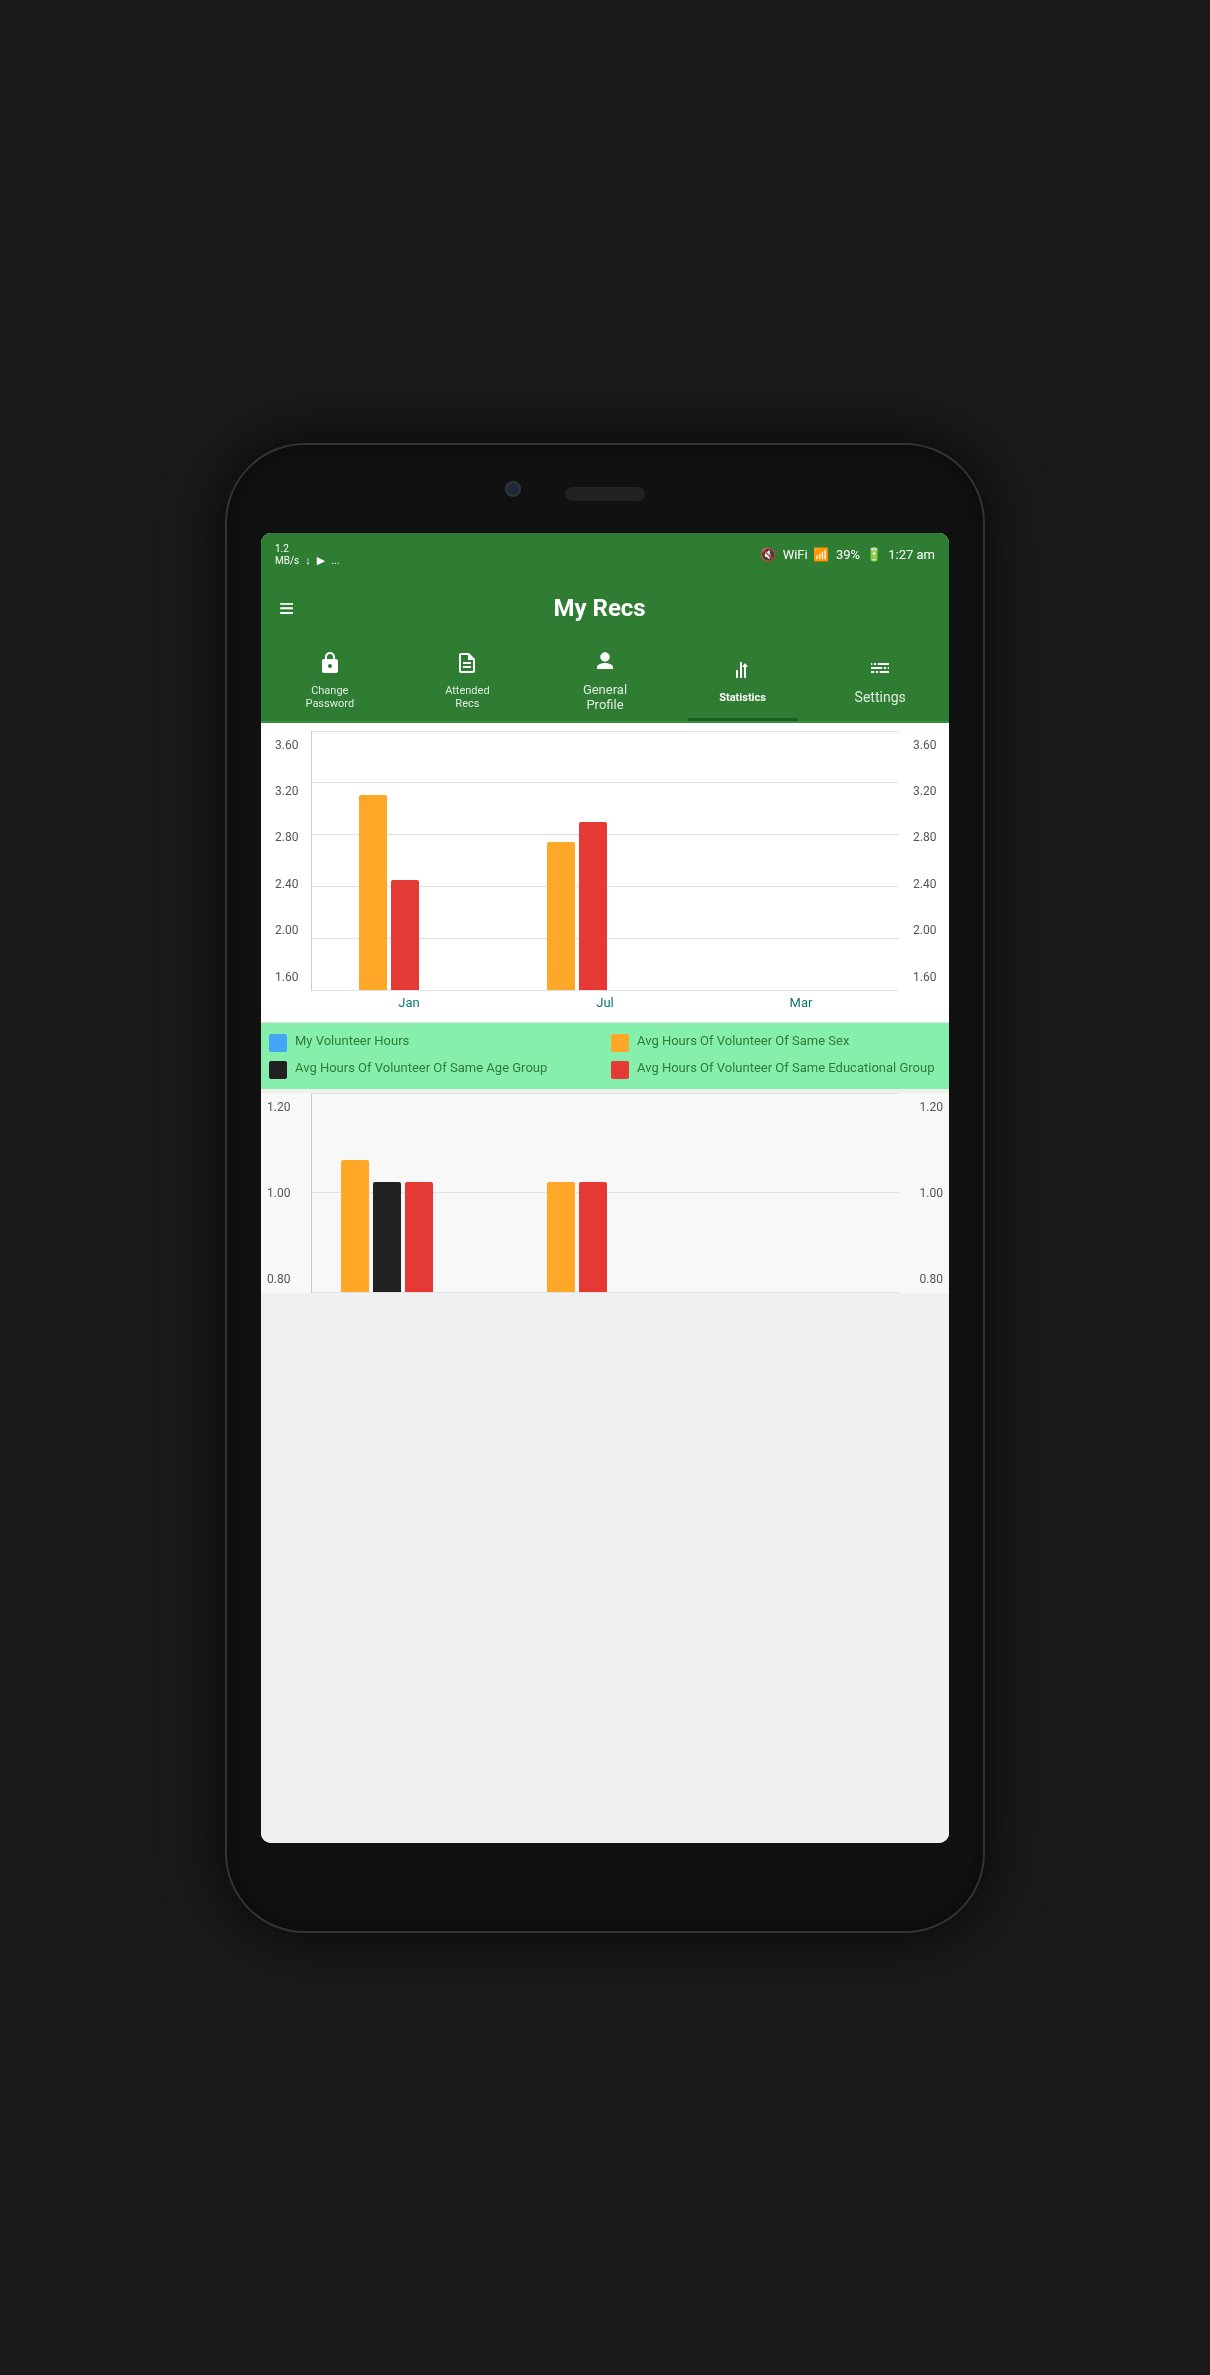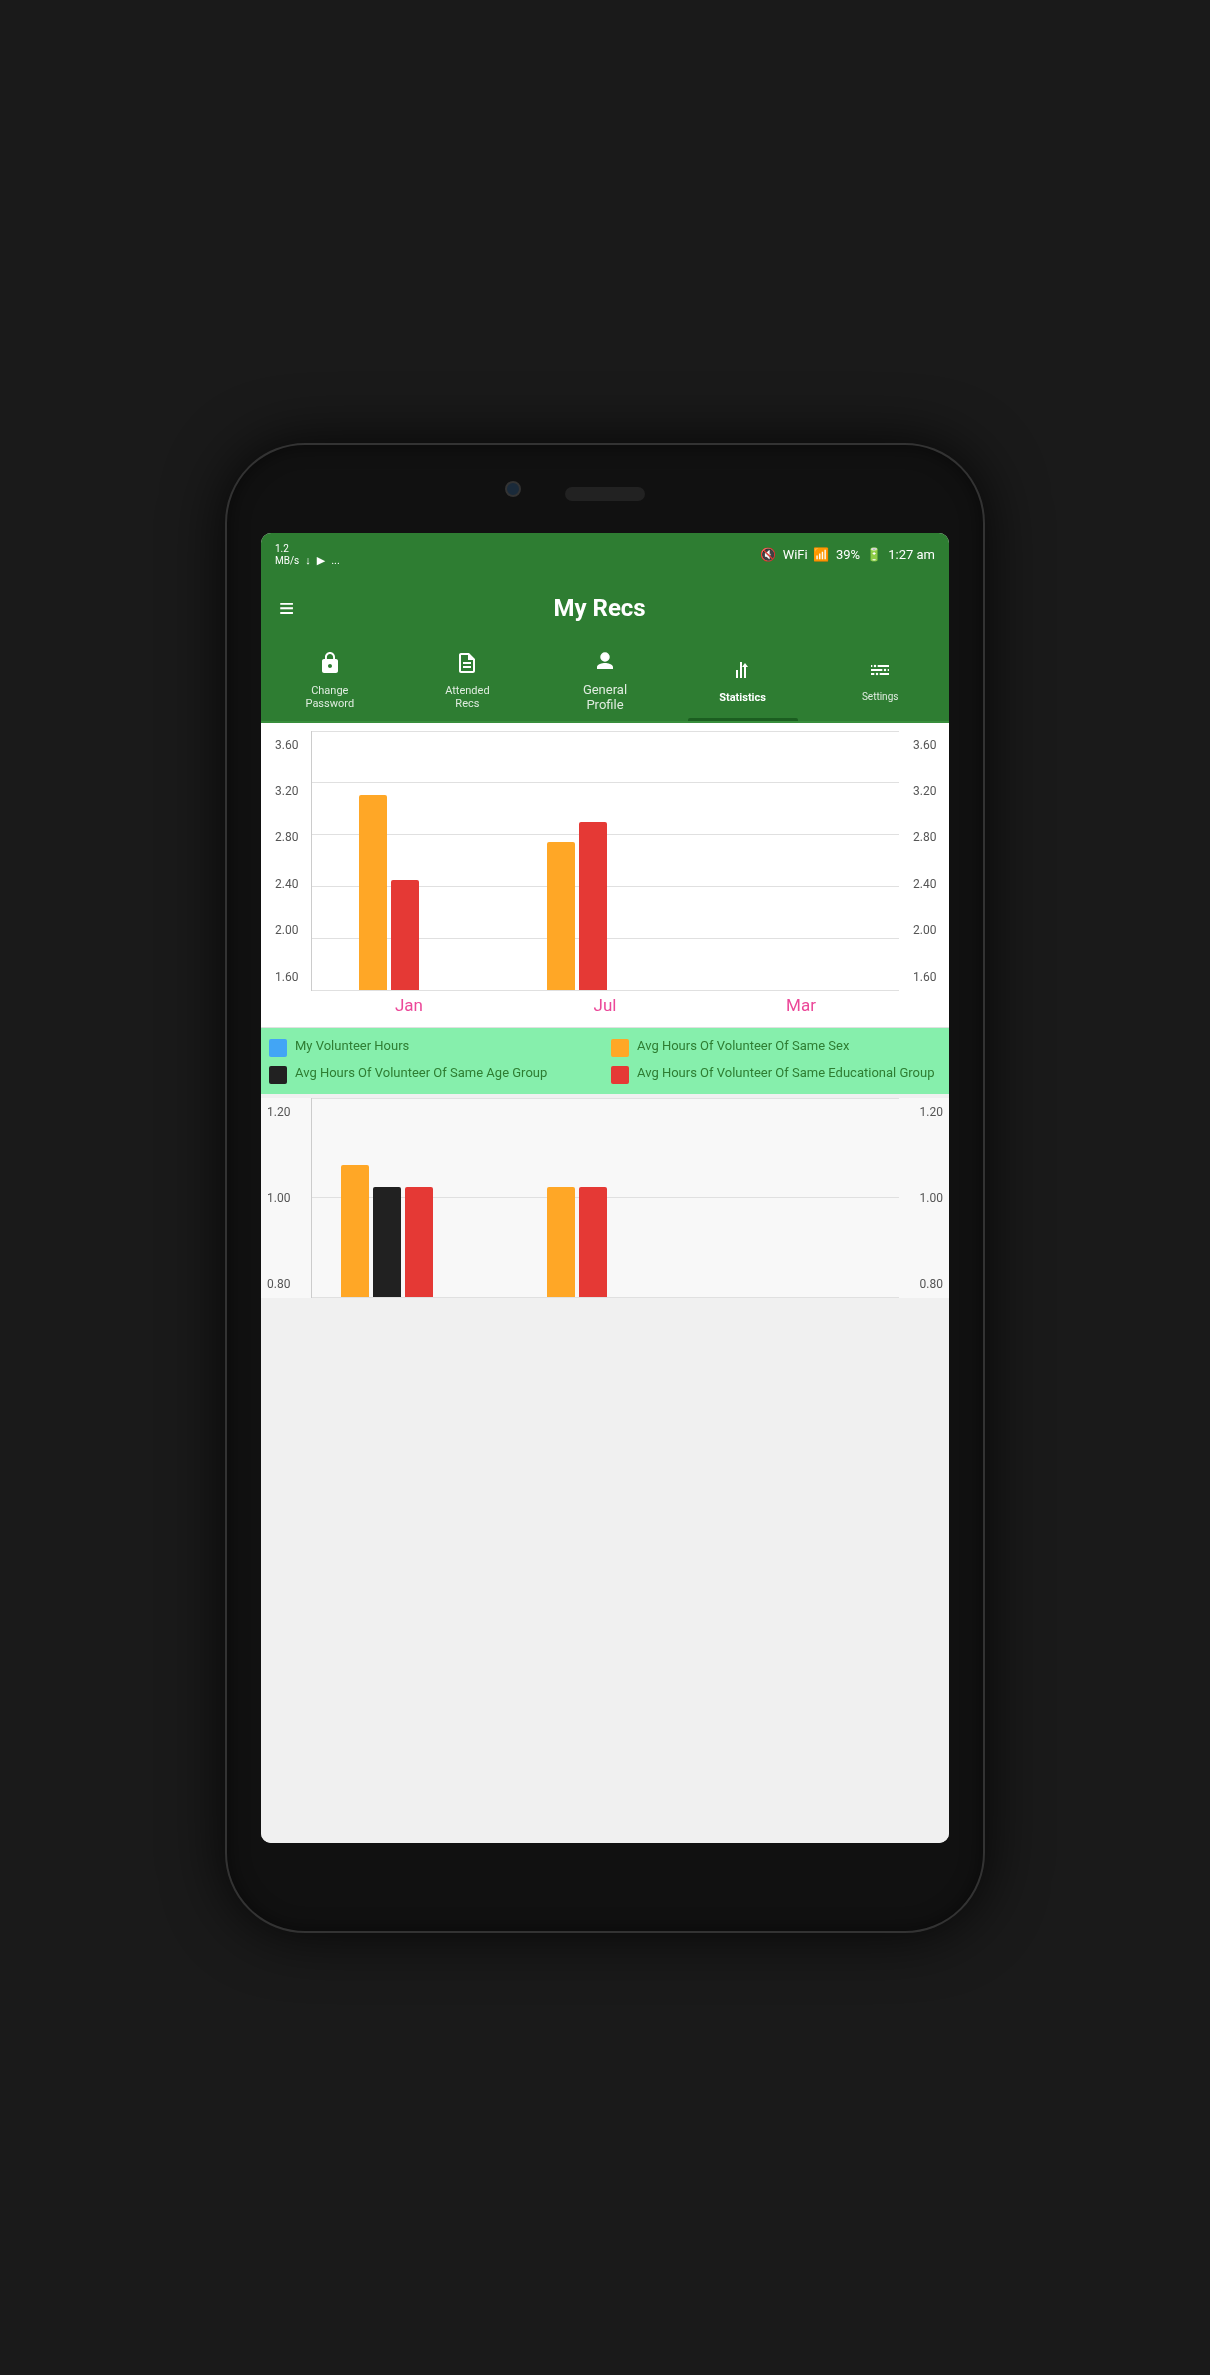--- a/index.html
+++ b/index.html
@@ -200,22 +200,22 @@
     .bar-black { background: #212121; }
     
     .month-labels {
       display: flex;
       padding-left: 50px;
       padding-right: 50px;
     }
     .month-label {
       flex: 1;
       text-align: center;
-      font-size: 17px;
-      color: #ec4899;
+      font-size: 13px;
+      color: #0f766e;
       padding: 4px 0;
     }
     
     .legend {
       padding: 10px 8px;
       background: #86efac;
       display: grid;
       grid-template-columns: 1fr 1fr;
       gap: 8px 12px;
     }
@@ -315,21 +315,21 @@
       </div>
       <div class="tab-item">
         <div class="tab-icon">
           <svg width="24" height="24" viewBox="0 0 24 24" fill="white">
             <path d="M3 8h18M3 12h18M3 16h18" stroke="white" stroke-width="2" fill="none"></path>
             <circle cx="7" cy="8" r="2" fill="white" stroke="#2e7d32" stroke-width="1.5"></circle>
             <circle cx="17" cy="12" r="2" fill="white" stroke="#2e7d32" stroke-width="1.5"></circle>
             <circle cx="9" cy="16" r="2" fill="white" stroke="#2e7d32" stroke-width="1.5"></circle>
           </svg>
         </div>
-        <div class="tab-label" style="font-size:10px">Settings</div>
+        <div class="tab-label" style="font-size:14px">Settings</div>
       </div>
     </div>
 
     <div class="content-scroll">
 
       <div class="chart-container">
         <div class="chart-wrapper">
 
           <div class="y-axis-left">
             <span class="y-label">3.60</span>

